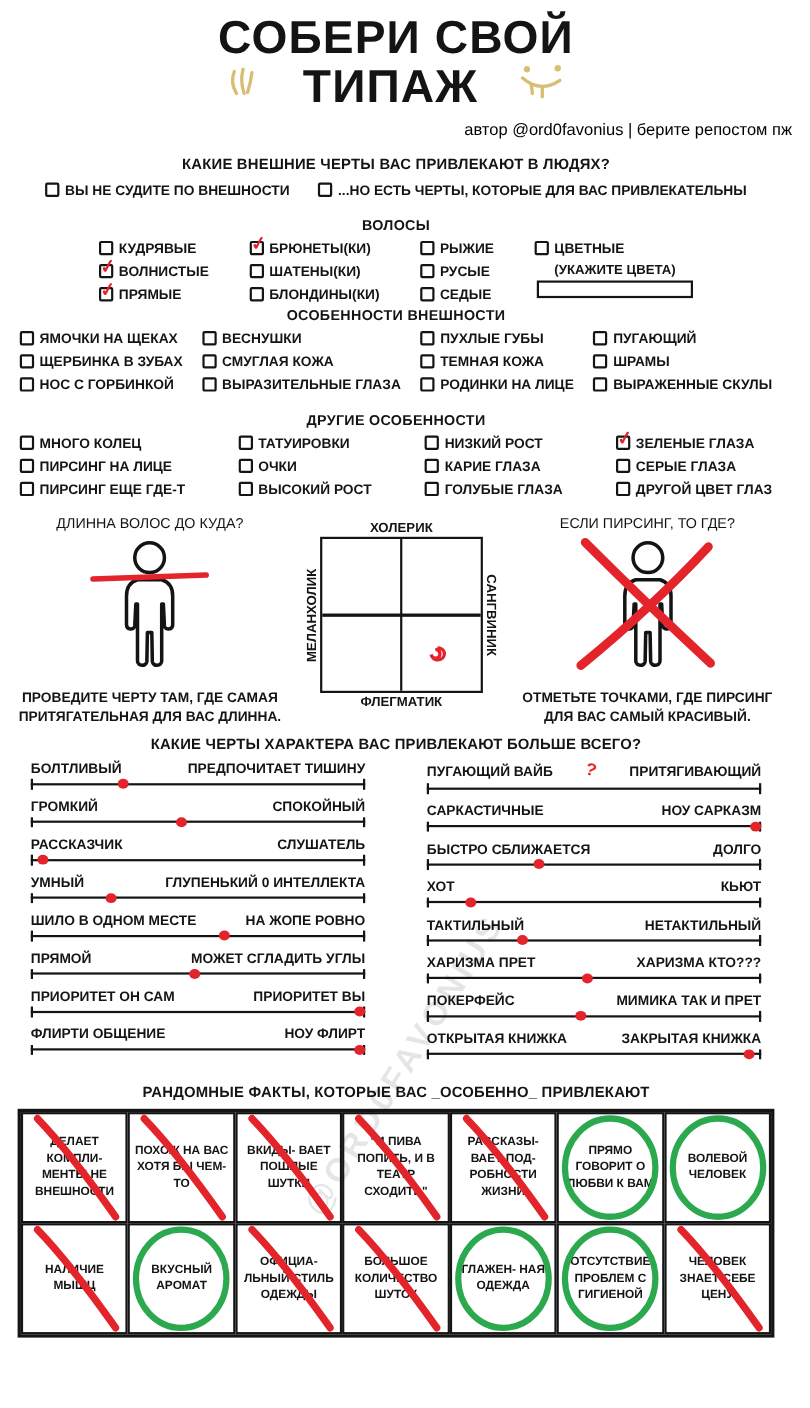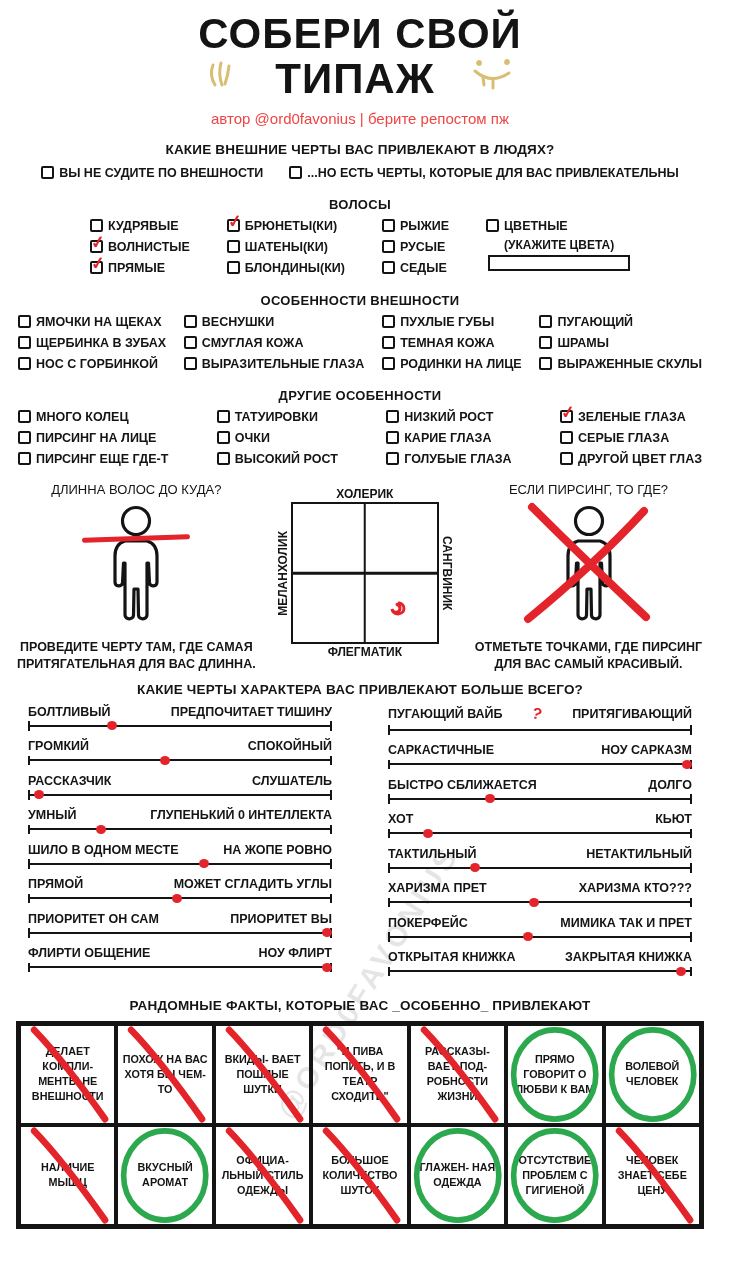--- a/index.html
+++ b/index.html
@@ -7,21 +7,21 @@
   body {
     width: 736px; height: 1280px; overflow: hidden; position: relative;
     font-family: "Liberation Sans", sans-serif; color:#141414;
   }
   .page { width:720px; height:1280px; padding-top:12px; position:relative; }
 
   
   .title { text-align:center; font-weight:800; font-size:42px; line-height:1.06; letter-spacing:1px; }
   .title-row2 { display:flex; justify-content:center; align-items:center; gap:36px; }
   .doodle { flex:0 0 auto; }
-  .byline { text-align:center; font-size:15px; color:#ef4444; margin-top:9px; font-weight:400; }
+  .byline { text-align:right; font-size:15px; color:#000000; margin-top:9px; font-weight:400; }
 
   
   .q-head { text-align:center; font-weight:700; font-size:13.5px; letter-spacing:.2px; margin-top:15px; }
   .sec-head { text-align:center; font-weight:700; font-size:13px; letter-spacing:.3px; }
 
   
   .cb-item { display:flex; align-items:flex-start; position:relative; font-size:12.5px; font-weight:700; line-height:20px; margin-bottom:1px; white-space:nowrap; }
   .cb-box { width:13px; height:13px; border:2.2px solid #141414; border-radius:2px; margin:3px 5px 0 0; flex:0 0 auto; position:relative; background:#fff; cursor:pointer; }
   .cb-check { position:absolute; left:-1px; top:-9px; font-size:17px; font-weight:900; color:var(--red); transform:rotate(-8deg); pointer-events:none; }
   .intro-row { display:flex; justify-content:center; gap:26px; margin-top:6px; }
@@ -169,21 +169,21 @@
       <div class="col">
         <div class="cb-item">
           <span class="cb-box"></span>
           <span>ЦВЕТНЫЕ</span>
         </div>
         <div class="hair-note">(УКАЖИТЕ ЦВЕТА)</div>
         <input class="hair-input" type="text" style="">
       </div>
     </div>
 
-  <div class="sec-head" style="margin-top:14px">ОСОБЕННОСТИ ВНЕШНОСТИ</div>
+  <div class="sec-head" style="">ОСОБЕННОСТИ ВНЕШНОСТИ</div>
   <div class="grid-row grid-wide" id="appearance-grid">
       <div class="col">
         <div class="cb-item">
           <span class="cb-box"></span>
           <span>ЯМОЧКИ НА ЩЕКАХ</span>
         </div>
         <div class="cb-item">
           <span class="cb-box"></span>
           <span>ЩЕРБИНКА В ЗУБАХ</span>
         </div>

